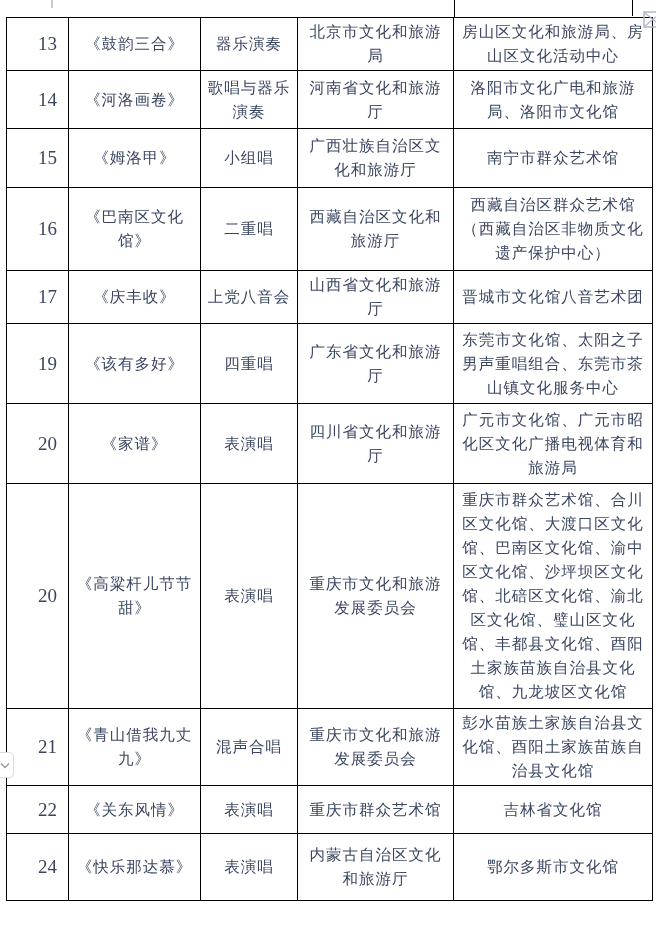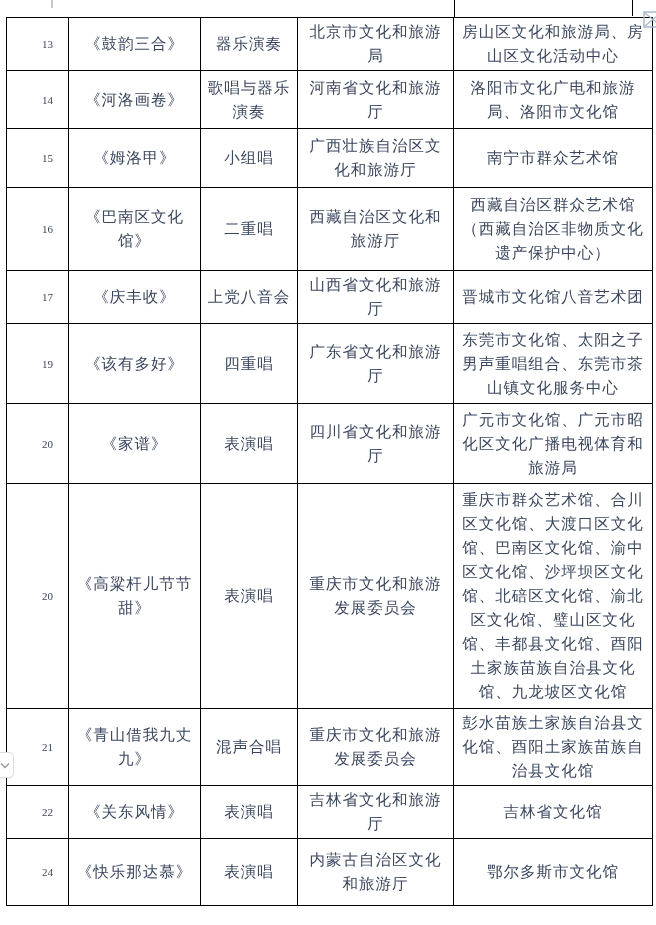--- a/index.html
+++ b/index.html
@@ -25,21 +25,21 @@
     vertical-align:middle;
     padding:2px 4px;
     font-size:15.5px;
     line-height:24px;
     color:#3a4660;
     letter-spacing:1px;
     word-break:break-all;
   }
   #doc-table td.cell-no{
     letter-spacing:0;
-    font-size:11px;
+    font-size:19px;
     padding-left:24px;
   }
   
   #doc-table tr:nth-child(1) td{height:38px}
   #doc-table tr:nth-child(2) td{height:53px}
   #doc-table tr:nth-child(3) td{height:54px}
   #doc-table tr:nth-child(4) td{height:78px}
   #doc-table tr:nth-child(5) td{height:36px}
   #doc-table tr:nth-child(6) td{height:75px}
   #doc-table tr:nth-child(7) td{height:75px}
@@ -164,21 +164,21 @@
           <td class="cell-no">21</td>
           <td>《青山借我九丈九》</td>
           <td>混声合唱</td>
           <td>重庆市文化和旅游发展委员会</td>
           <td>彭水苗族土家族自治县文化馆、酉阳土家族苗族自治县文化馆</td>
         </tr>
         <tr>
           <td class="cell-no">22</td>
           <td>《关东风情》</td>
           <td>表演唱</td>
-          <td>吉林省文化和旅游厅</td>
+          <td>重庆市群众艺术馆</td>
           <td>吉林省文化馆</td>
         </tr>
         <tr>
           <td class="cell-no">24</td>
           <td>《快乐那达慕》</td>
           <td>表演唱</td>
           <td>内蒙古自治区文化和旅游厅</td>
           <td>鄂尔多斯市文化馆</td>
         </tr>
       </tbody>

